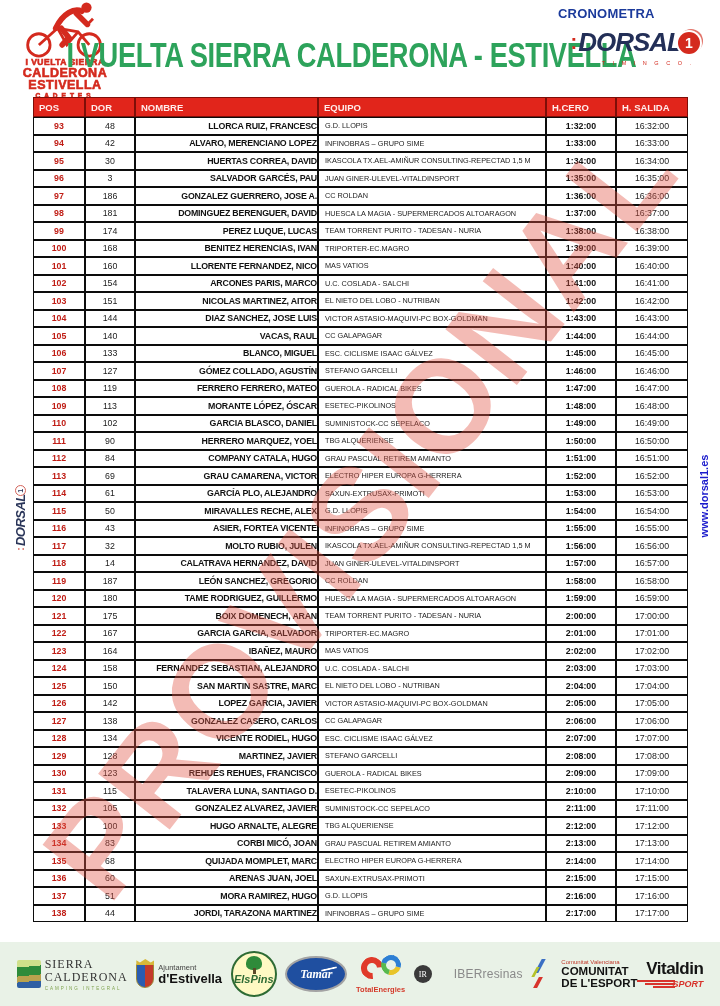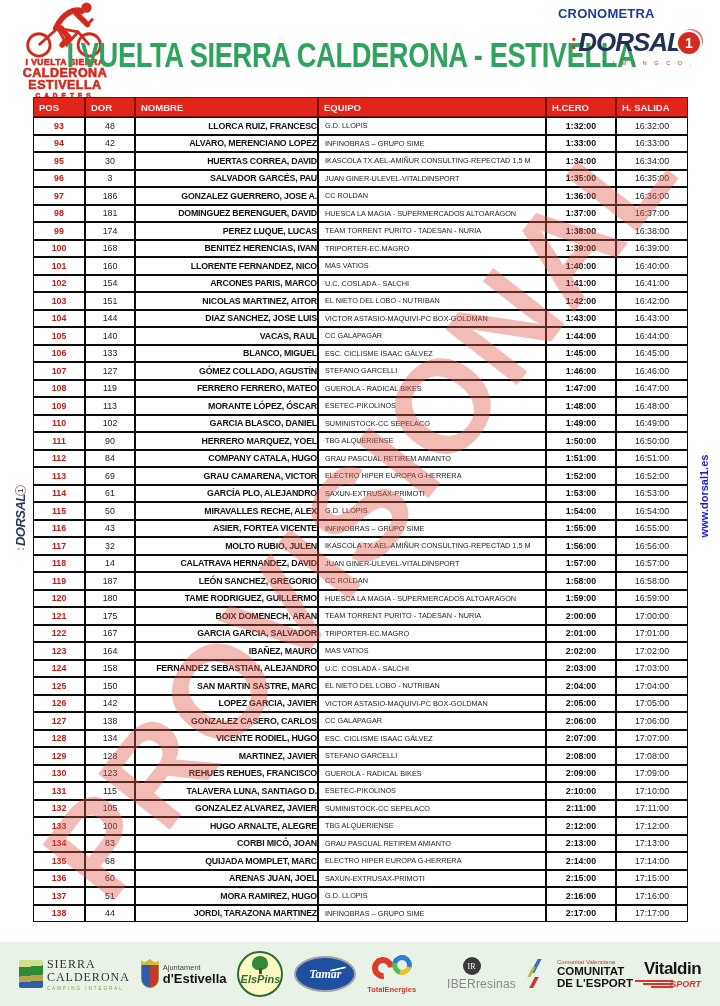--- a/index.html
+++ b/index.html
@@ -101,21 +101,21 @@
 
   .te-block { text-align:center; }
   .te-mark { width:40px; height:28px; margin:0 auto; position:relative; }
   .te-mark .te-red { position:absolute; left:0; top:2px; width:22px; height:22px; border-radius:50%;
                      border:6px solid #e03a2a; border-right-color:transparent; transform:rotate(40deg); }
   .te-mark .te-blue { position:absolute; right:0; top:0px; width:20px; height:20px; border-radius:50%;
                       border:5px solid #2d7fd4; border-left-color:#57b94e; border-bottom-color:#e8c42a;
                       transform:rotate(-30deg); }
   .te-name { font-size:7.5px; font-weight:800; color:#d43a2a; margin-top:2px; }
 
-  .iber { display:flex; flex-direction:column; align-items:center; gap:2px; }
+  .iber { display:flex; align-items:center; gap:2px; }
   .iber-badge { width:18px; height:18px; border-radius:50%; background:#3a3a3a; color:#fff;
                 font-family:"Liberation Serif", serif; font-size:8px; display:flex; align-items:center;
                 justify-content:center; }
   .iber-name { font-size:12px; color:#8a8a8a; letter-spacing:0.2px;margin-left:20px; }
 
   .cv { display:flex; align-items:center; gap:12px; }
   .cv-slashes { width:18px; height:30px; position:relative; }
   .cv-slashes i { position:absolute; display:block; transform:skewX(-28deg); }
   .cv-slashes i:nth-child(1) { left:7px; top:0; width:4px; height:14px; background:#3a6fc4; }
   .cv-slashes i:nth-child(2) { left:3px; top:8px; width:3px; height:10px; background:#b4c22a; }

